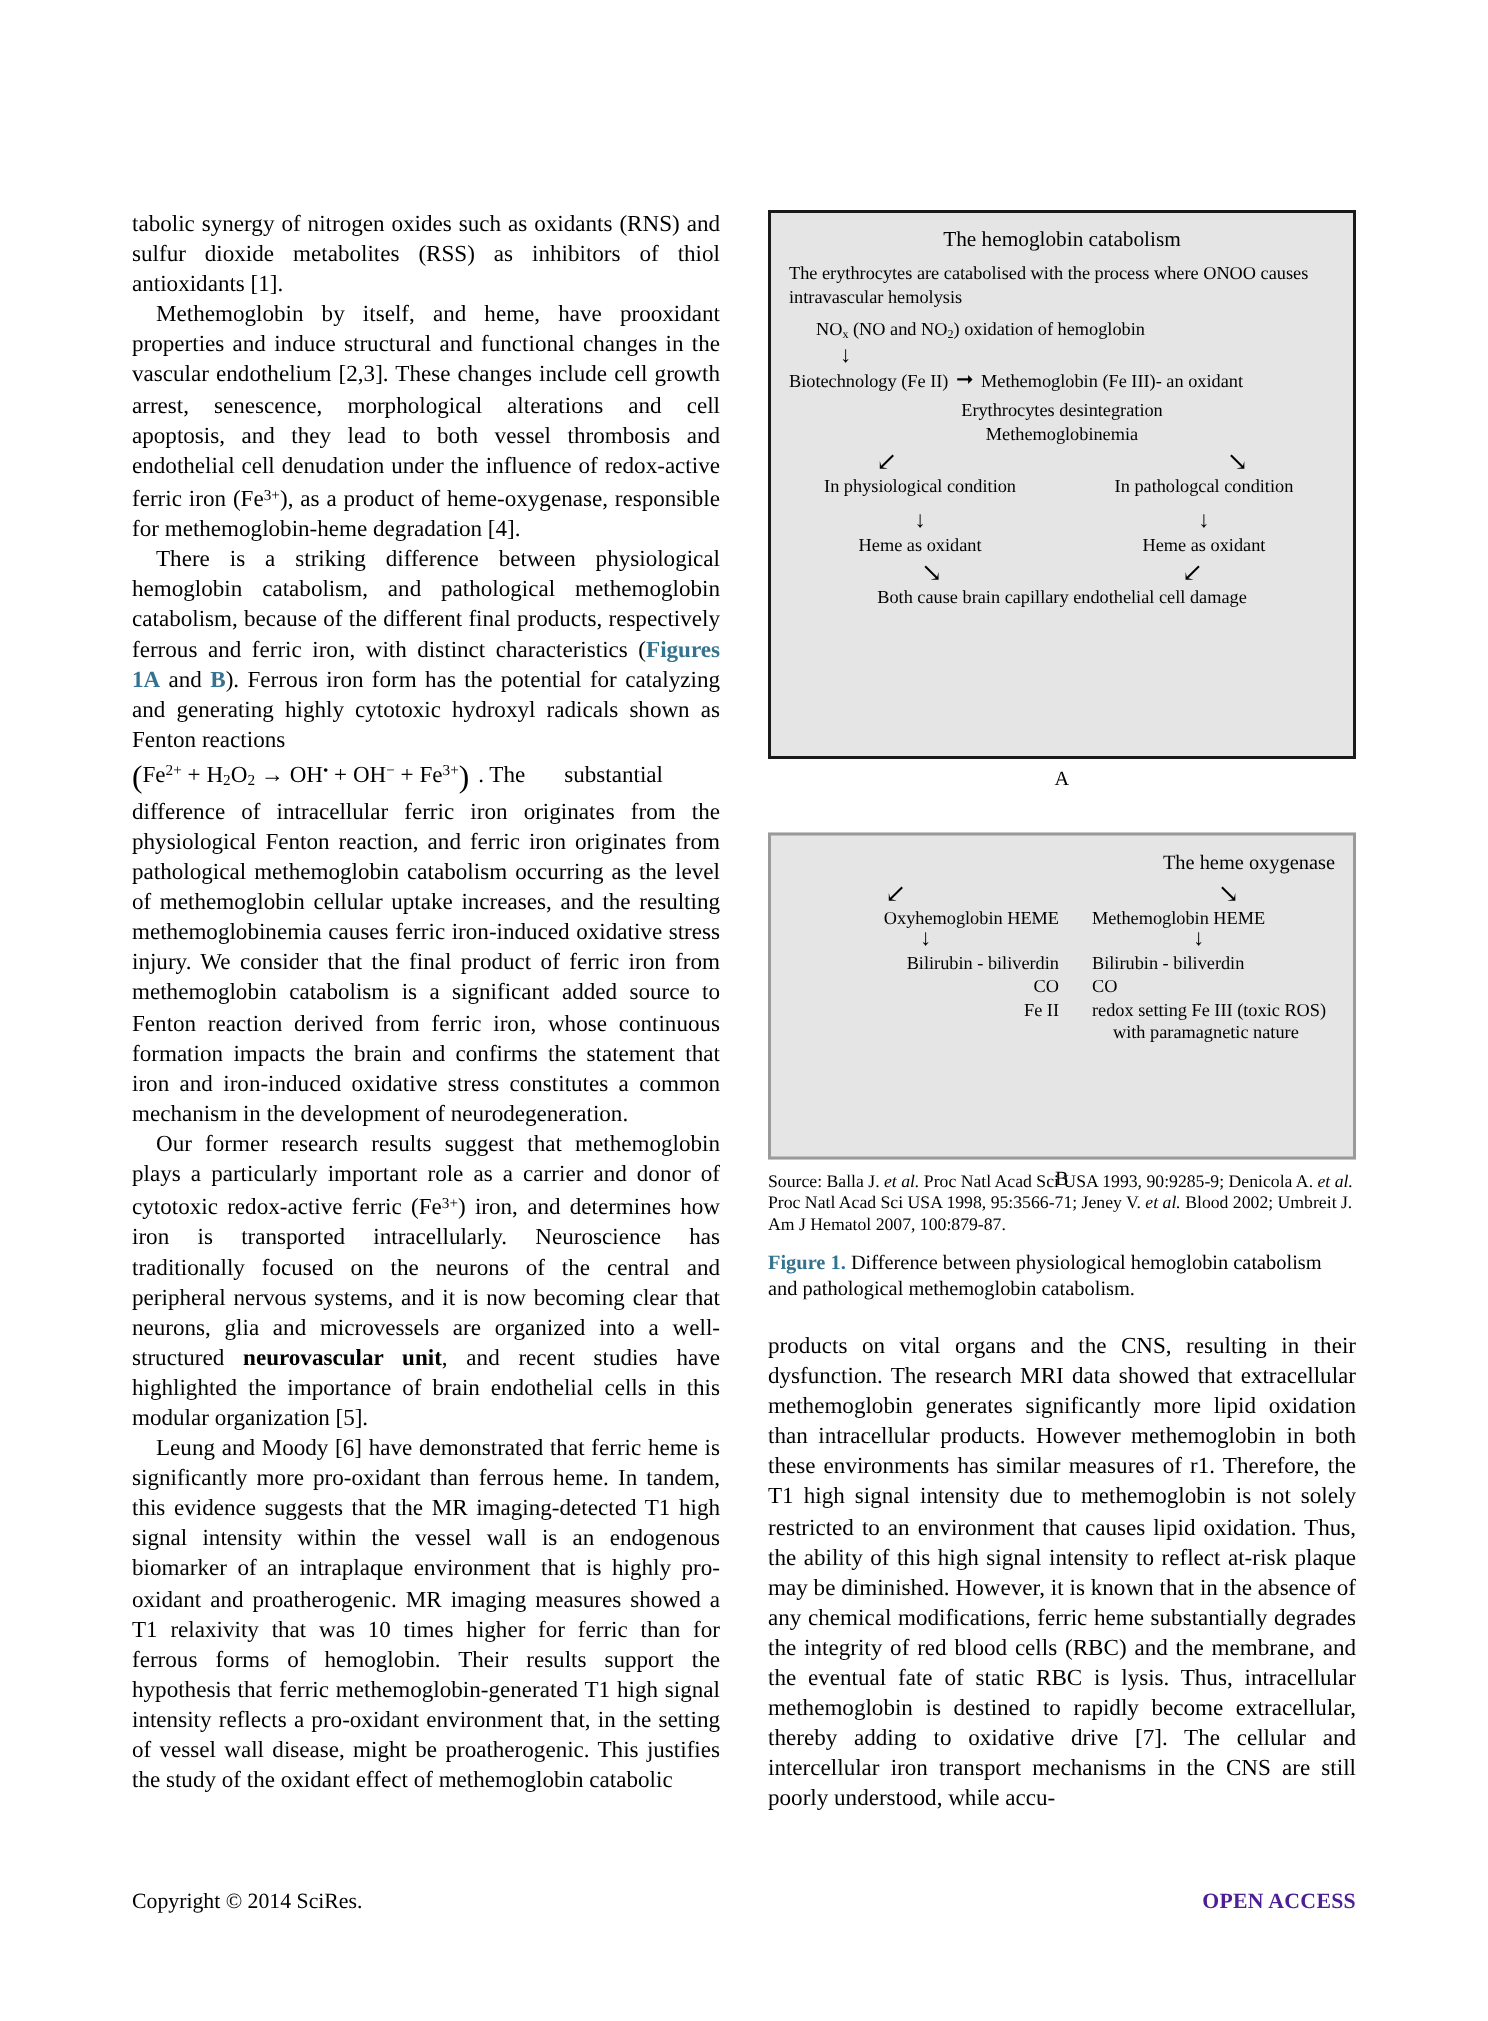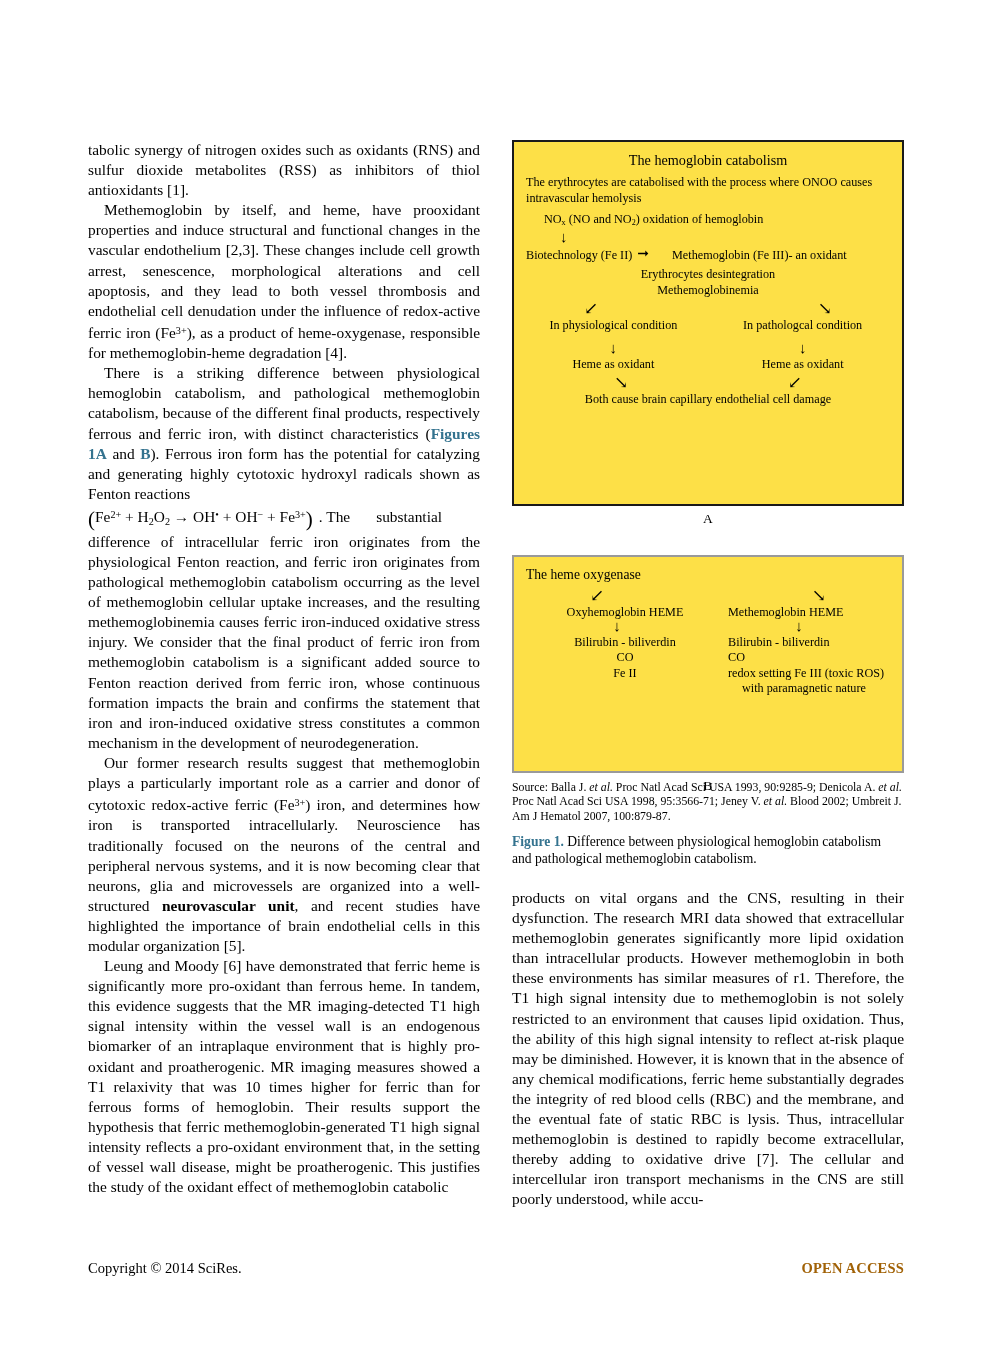--- a/index.html
+++ b/index.html
@@ -91,21 +91,21 @@
 
   
   .figure-area {
     position: absolute;
     left: 512px;
     top: 140px;
     width: 392px;
   }
   .figbox {
     box-sizing: border-box;
-    background: #fde047;
+    background: #e5e5e5;
     position: relative;
   }
   .figbox-a {
     border: 2px solid #1a1a1a;
     height: 366px;
     padding: 10px 12px 8px 12px;
   }
   .figbox-b {
     border: 2px solid #9a9a9a;
     height: 218px;
@@ -169,32 +169,32 @@
   .two-col-row.arrows > div { text-align: center; }
 
   .inline-arrow {
     font-size: 14px;
     padding: 0 5px;
     vertical-align: 1px;
   }
 
   
   .fb-title {
-    text-align: left;
+    text-align: right;
     font-size: 13.6px;
     margin-bottom: 2px;
   }
   .fb-two {
     display: flex;
     justify-content: space-around;
     font-size: 12.2px;
     line-height: 15.2px;
   }
   .fb-two > div { width: 50%; }
-  .fb-left  { text-align: center;  padding-left: 18px; }
+  .fb-left  { text-align: right;  padding-left: 18px; }
   .fb-right { text-align: left;  padding-left: 22px; }
   .fb-center { text-align: center; }
 
   
   .source-note {
     position: absolute;
     left: 512px;
     top: 780px;
     width: 392px;
     font-size: 11.8px;
@@ -220,21 +220,21 @@
     width: 816px;
     height: 20px;
     font-size: 14.5px;
     line-height: 20px;
   }
   .footer .copyright { position: absolute; left: 0; top: 0; }
   .footer .open-access {
     position: absolute;
     right: 0;
     top: 0;
-    color: #a16207;
+    color: #4c1d95;
     font-weight: bold;
     letter-spacing: 0.2px;
   }
 </style>
 </head>
 <body>
 
 <div class="page">
 
 
@@ -262,21 +262,21 @@
 
 
       <div class="fig-line">The erythrocytes are catabolised with the process where ONOO causes intravascular hemolysis</div>
 
       <div class="fig-gap-6"></div>
 
       <div class="fig-line fig-indent"><span>NO</span><sub>x</sub><span> (NO and NO</span><sub>2</sub><span>) oxidation of hemoglobin</span></div>
 
       <span class="arrow-down left-pos">↓</span>
 
-      <div class="fig-line"><span>Biotechnology (Fe II)</span><span class="inline-arrow">➞</span><span style="margin-left:18px">Methemoglobin (Fe III)- an oxidant</span></div>
+      <div class="fig-line"><span>Biotechnology (Fe II)</span><span class="inline-arrow">➞</span><span style="">Methemoglobin (Fe III)- an oxidant</span></div>
 
       <div class="fig-gap-4"></div>
       <div class="fig-line center">Erythrocytes desintegration</div>
       <div class="fig-line center">Methemoglobinemia</div>
 
       <div class="arrow-row">
         <span class="arrow-diag">↙</span>
         <span class="arrow-diag">↘</span>
       </div>
 

